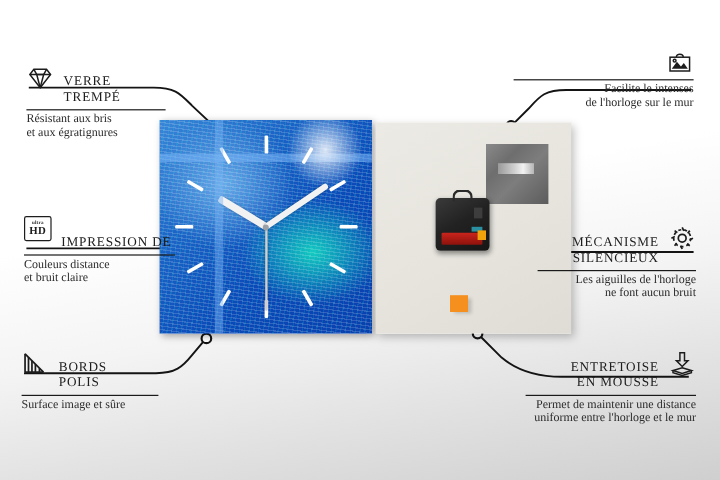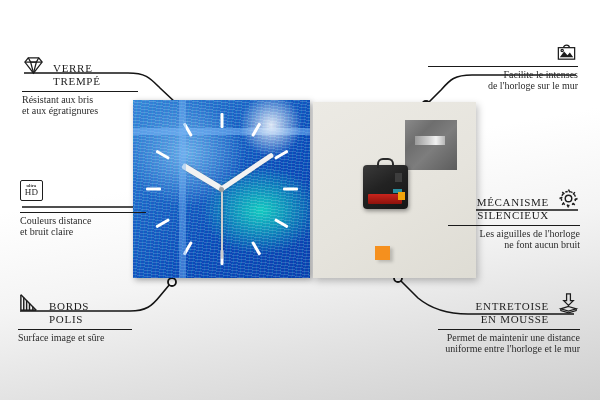--- a/index.html
+++ b/index.html
@@ -95,21 +95,21 @@
   .ico svg{ display:block; width:100%; height:100%; }
 
   
   #wires{ position:absolute; inset:0; pointer-events:none; }
 
   .hd-box{
     width:23px;height:21px;border:1.6px solid #1d1d1d;border-radius:2px;
     display:flex;flex-direction:column;align-items:center;justify-content:center;line-height:1;
   }
   .hd-top{ font-size:4.2px; font-weight:bold; letter-spacing:.2px; }
-  .hd-bot{ font-size:9px; font-weight:normal; letter-spacing:.3px; margin-top:.5px; }
+  .hd-bot{ font-size:9px; font-weight:bold; letter-spacing:.3px; margin-top:.5px; }
 </style>
 </head>
 <body>
 
 <div id="stage">
 
   <svg id="wires" viewBox="0 0 600 400">
     <g fill="none" stroke="#141414" stroke-width="1.6">
       <path d="M24 73 H128 C146 73 150 78 160 88 L176 103"></path>
       <path d="M22 207 H139 C152 207 155 203 161 197 L166 191"></path>
@@ -193,21 +193,21 @@
 
   <div class="callout left" style="left:20px; top:174px; width:150px;">
     <div class="co-head">
       <span class="ico">
         <span class="hd-box">
           <span class="hd-top">ultra</span>
           <span class="hd-bot">HD</span>
         </span>
       </span>
       <span class="co-title">
-        <br>
+        <span>IMPRESSION DE</span><br>
       </span>
     </div>
     <div class="co-rule" style="width:126px;"></div>
     <div class="co-sub">
       <span>Couleurs distance</span><br>
       <span>et bruit claire</span>
     </div>
   </div>
 
   <div class="callout left" style="left:18px; top:278px; width:135px;">

